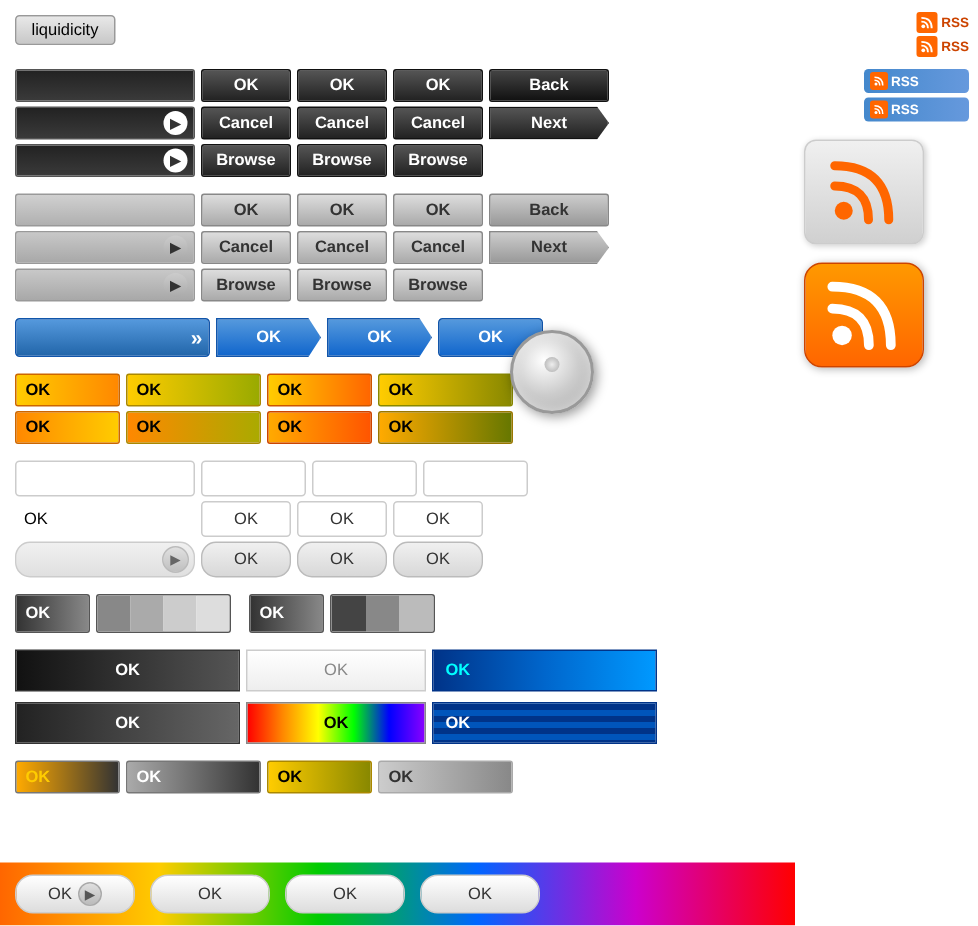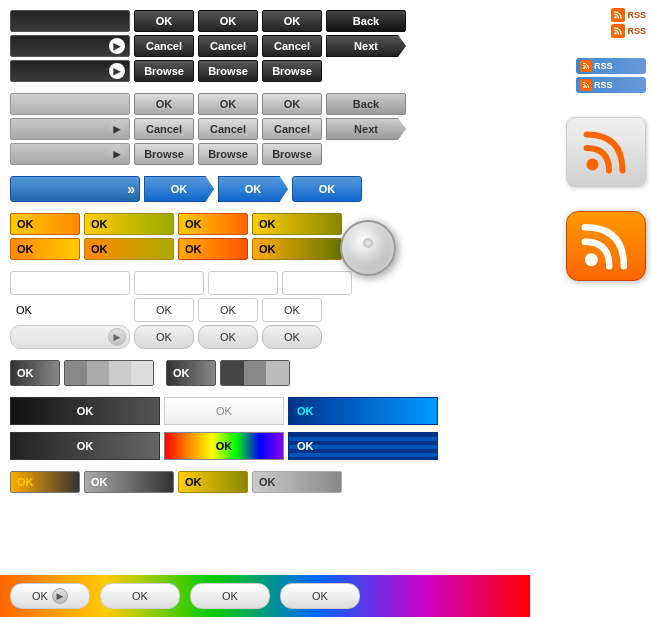--- a/index.html
+++ b/index.html
@@ -22,22 +22,22 @@
     }
 
     .sidebar {
       position: absolute;
       right: 0; top: 0;
       width: 122px;
       height: 617px;
       padding: 8px 6px;
       display: flex;
       flex-direction: column;
-      align-items: flex-end;
-      gap: 16px;
+      align-items: flex-start;
+      gap: 4px;
     }
 
     
     .liquidicity-btn {
       background: linear-gradient(to bottom, #e8e8e8, #c8c8c8);
       border: 1px solid #999;
       border-radius: 3px;
       padding: 3px 10px;
       font-size: 11px;
       cursor: pointer;
@@ -592,20 +592,23 @@
     }
     .rss-icon-orange svg { width: 52px; height: 52px; }
 
     .section-gap { height: 8px; }
   </style>
 </head>
 <body>
 
 <div class="main-area">
 
+  <div style="margin-bottom:8px;">
+    <button class="liquidicity-btn">liquidicity</button>
+  </div>
 
   <div class="btn-row">
     <div class="input-dark"></div>
     <button class="btn-dark">OK</button>
     <button class="btn-dark">OK</button>
     <button class="btn-dark">OK</button>
     <button class="btn-dark-back">Back</button>
   </div>
 
   <div class="btn-row">

